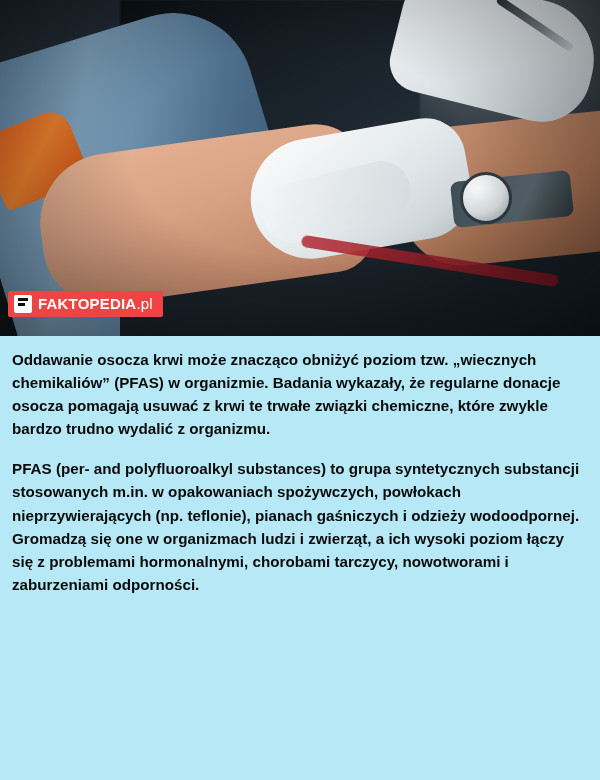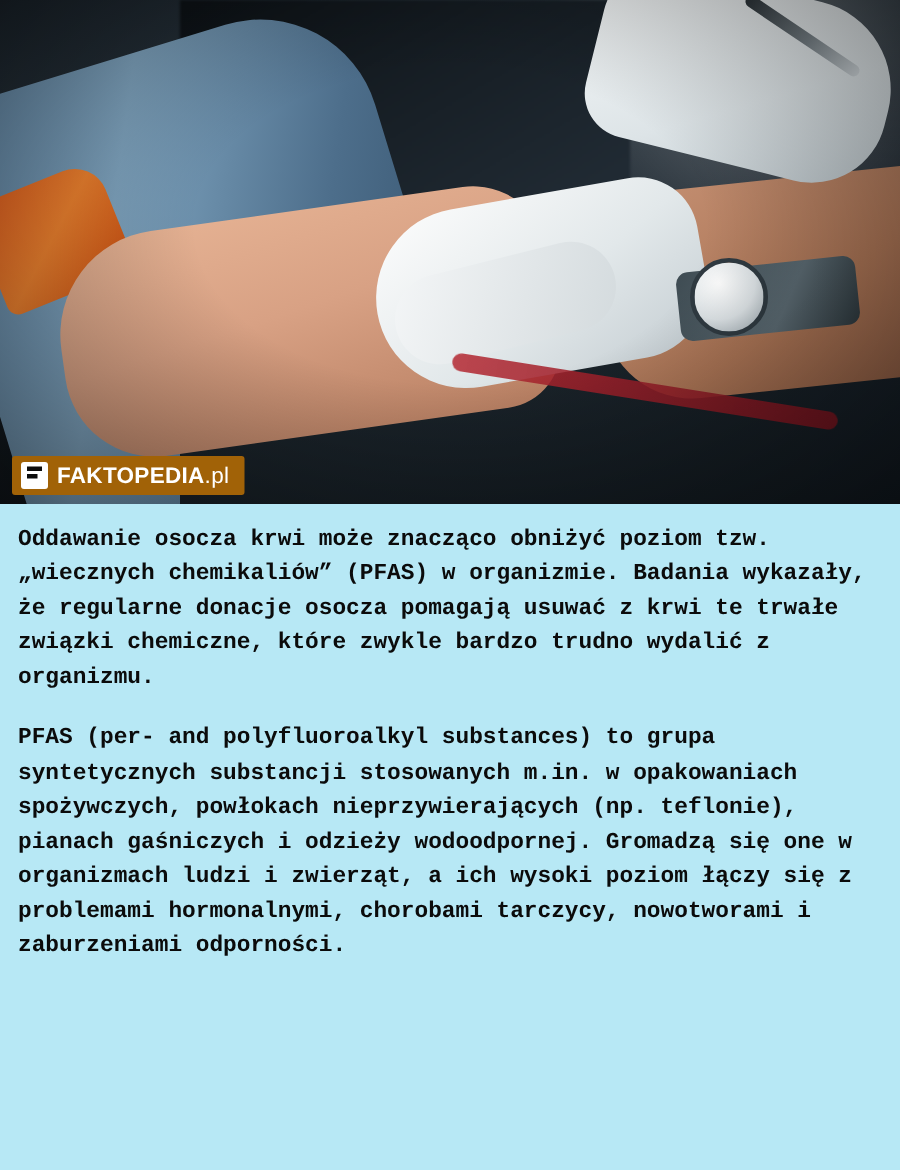--- a/index.html
+++ b/index.html
@@ -146,25 +146,25 @@
   .photo .vignette {
     position: absolute;
     inset: 0;
     background: radial-gradient(ellipse at 50% 45%, rgba(0,0,0,0) 40%, rgba(0,0,0,0.45) 100%);
   }
 
   
   .logo {
     position: absolute;
     left: 8px;
-    bottom: 6px;
+    bottom: 19px;
     display: flex;
-    align-items: center;
+    align-items: flex-start;
     gap: 6px;
-    background: #a16207;
+    background: #ef4444;
     padding: 4px 10px 4px 6px;
     border-radius: 2px;
   }
   .logo-mark {
     width: 18px;
     height: 18px;
     background: #ffffff;
     border-radius: 2px;
     position: relative;
     flex: 0 0 auto;
@@ -193,21 +193,21 @@
   }
   .logo-text .tld { font-weight: normal; }
 
   
   .body-text {
     flex: 1 1 auto;
     padding: 12px 12px 10px 12px;
     color: #0b0b0b;
     font-size: 15.2px;
     line-height: 1.52;
-    font-family: Liberation Mono, monospace;
+    font-family: Liberation Sans, sans-serif;
     font-weight: 600;
     overflow: hidden;
   }
   .body-text p {
     margin: 0 0 17px 0;
   }
   .body-text p:last-child { margin-bottom: 0; }
 </style>
 </head>
 <body>

